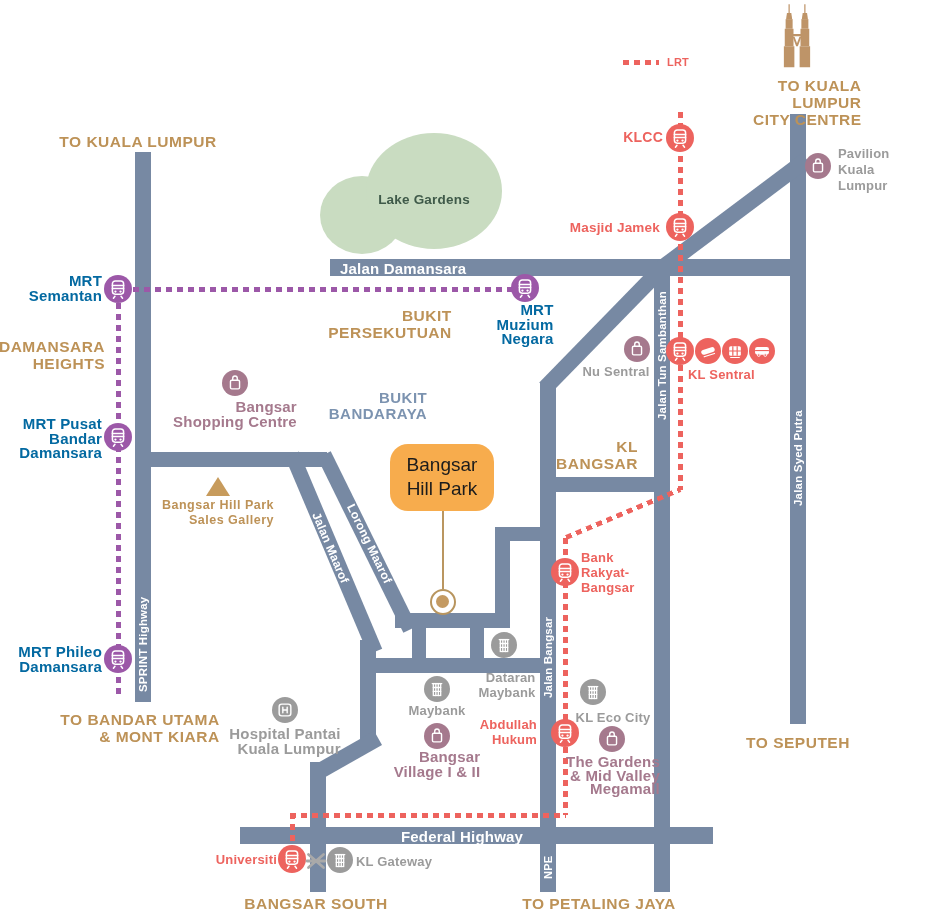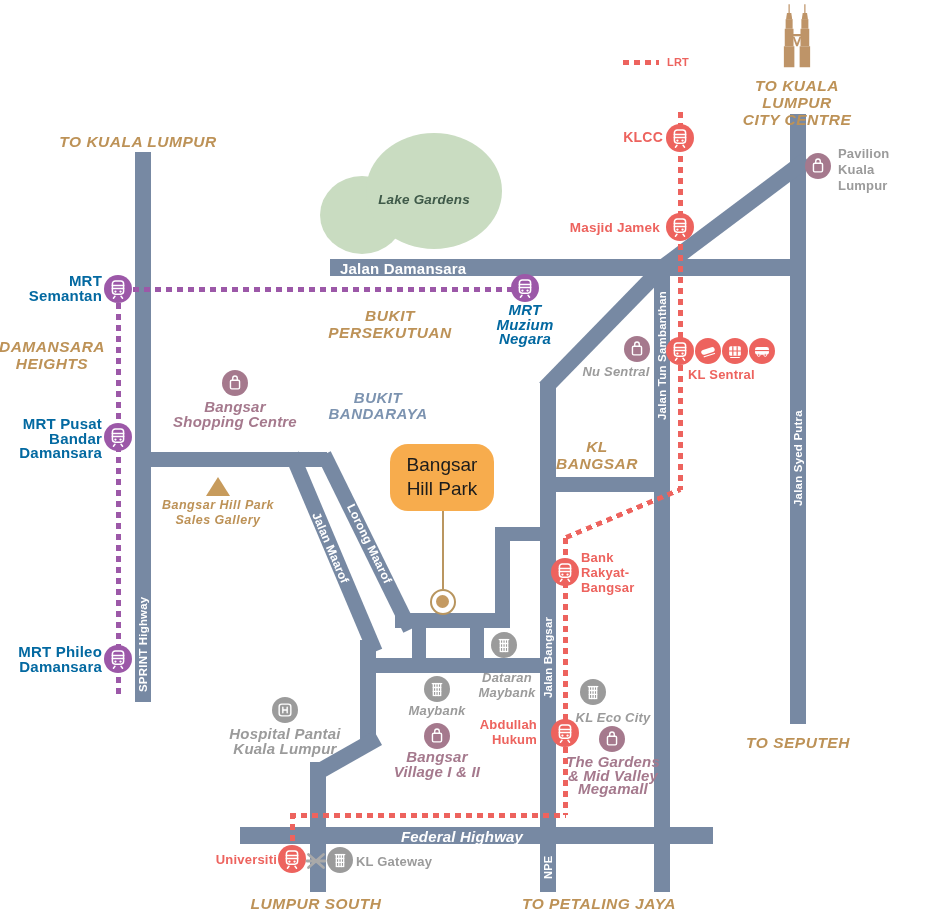--- a/index.html
+++ b/index.html
@@ -6,21 +6,21 @@
   #map{position:relative;width:926px;height:912px;background:#fff;overflow:hidden;
        font-family:"Liberation Sans",sans-serif;}
   .road{position:absolute;background:#7789A3;}
   .diag{transform-origin:0 50%;}
   .dot-h{position:absolute;height:5px;background-image:repeating-linear-gradient(to right,var(--dc) 0 6px,transparent 6px 11px);}
   .dot-v{position:absolute;width:5px;background-image:repeating-linear-gradient(to bottom,var(--dc) 0 6px,transparent 6px 11px);}
   .dot-d{position:absolute;height:5px;transform-origin:0 50%;background-image:repeating-linear-gradient(to right,var(--dc) 0 6px,transparent 6px 11px);}
   .lrt{--dc:#ED635E;}
   .mrt{--dc:#9C58A8;}
   .lbl{position:absolute;font-weight:bold;font-size:15px;white-space:pre-line;letter-spacing:.2px;line-height:15px;}
-  .c{transform:translateX(-50%);text-align:center;font-style:italic;}
+  .c{transform:translateX(-50%);text-align:right;}
   .rt{text-align:right;}
   .gold{color:#BD9257;font-size:15.5px;letter-spacing:.5px;line-height:17px;}
   .purple{color:#0369a1;line-height:14.5px;}
   .red{color:#ED635E;font-size:13px;line-height:15px;}
   .gray{color:#9B9B9B;line-height:15px;}
   .mauve{color:#A5798D;line-height:15px;}
   .white{color:#fff;}
   .bluearea{color:#7C93B0;font-size:15px;line-height:16px;letter-spacing:.5px;}
   .green{color:#3F5A49;font-size:13.5px;margin-left:12px;}
   .vtext{writing-mode:vertical-rl;transform:rotate(180deg);text-align:center;}
@@ -239,23 +239,25 @@
   <div id="stem"></div>
   <div id="marker-outer"></div>
   <div id="marker-inner"></div>
   <div id="callout">Bangsar
 Hill Park</div>
 
   <div class="lbl red" style="left:667px;top:55px;font-size:11px">LRT</div>
   <div class="lbl gold c" style="left:797px;top:77px">TO KUALA LUMPUR
 CITY CENTRE</div>
   <div class="lbl gold c" style="left:138px;top:133px">TO KUALA LUMPUR</div>
+  <div class="lbl gold c" style="left:140px;top:711px">TO BANDAR UTAMA
+&amp; MONT KIARA</div>
   <div class="lbl gold c" style="left:798px;top:734px">TO SEPUTEH</div>
   <div class="lbl gold c" style="left:599px;top:895px">TO PETALING JAYA</div>
-  <div class="lbl gold c" style="left:316px;top:895px">LUMPUR SOUTH</div>
+  <div class="lbl gold c" style="left:316px;top:895px">BANGSAR SOUTH</div>
   <div class="lbl gold c" style="left:52px;top:338px">DAMANSARA
 HEIGHTS</div>
   <div class="lbl gold c" style="left:390px;top:307px">BUKIT
 PERSEKUTUAN</div>
   <div class="lbl gold c" style="left:597px;top:438px">KL
 BANGSAR</div>
   <div class="lbl bluearea c" style="left:378px;top:390px">BUKIT
 BANDARAYA</div>
   <div class="lbl green c" style="left:412px;top:192px">Lake Gardens</div>
 

